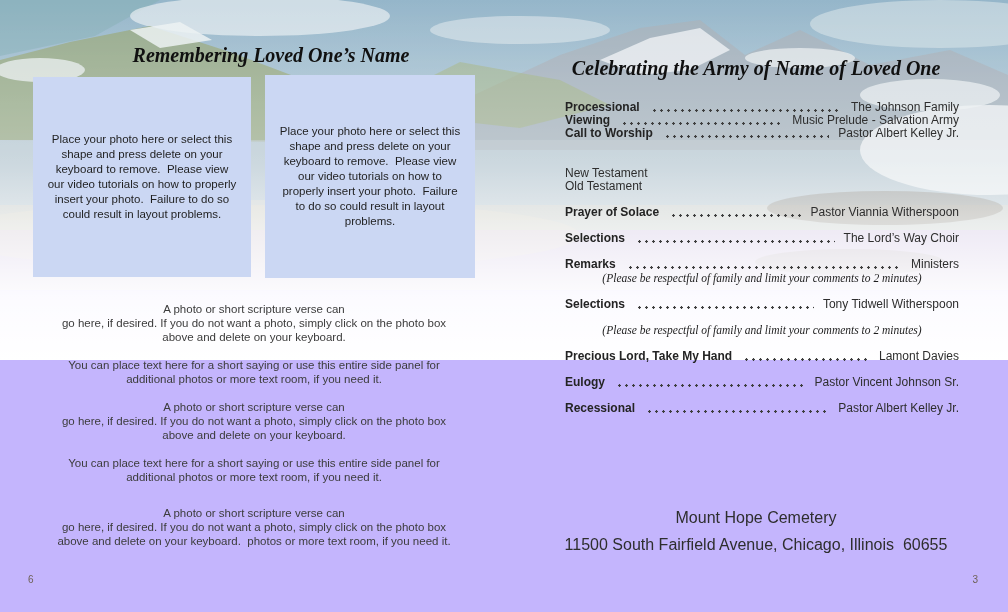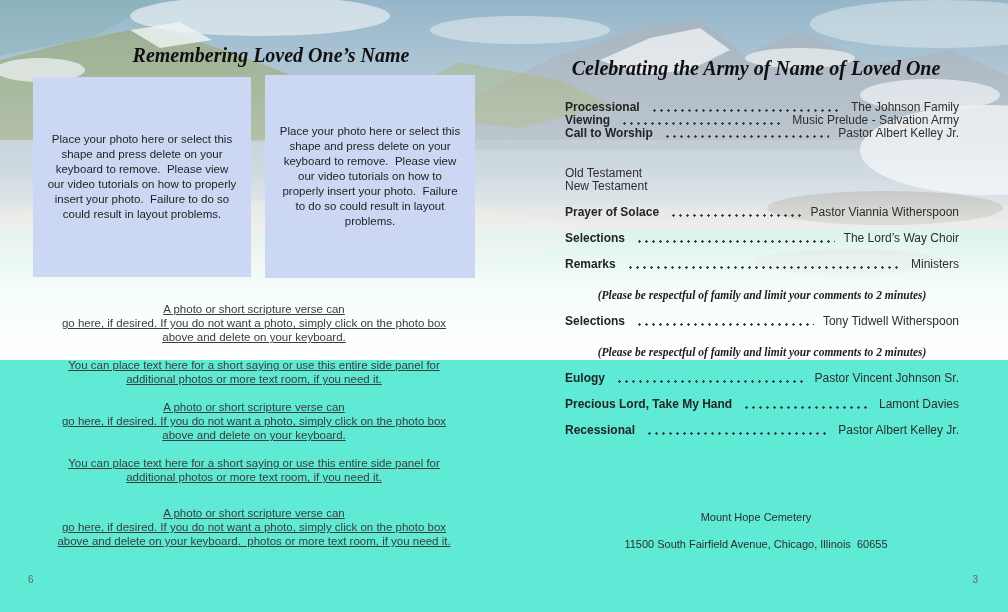--- a/index.html
+++ b/index.html
@@ -1,18 +1,18 @@
 <!DOCTYPE html>
 <html><head>
 <meta charset="utf-8">
 <style>
   html,body { margin:0; padding:0; background:#ffffff; }
   .spread {
     position:relative; width:1008px; height:612px; overflow:hidden;
-    background:#5eead4; font-family:"Liberation Sans", sans-serif;
+    background:#c4b5fd; font-family:"Liberation Sans", sans-serif;
   }
   .bg-photo { position:absolute; left:0; top:0; width:1008px; height:360px; }
 
   .page { position:absolute; top:0; height:612px; width:504px; }
   #page-left  { left:0; }
   #page-right { left:504px; }
 
   .page-title {
     position:absolute; font-family:"Liberation Serif", serif;
     font-style:italic; font-weight:700; font-size:20px; line-height:22px;
@@ -25,21 +25,21 @@
     position:absolute; background:#cbd7f3; box-sizing:border-box;
     display:flex; align-items:center; justify-content:center;
     padding:0 13px; text-align:center;
     font-size:11.5px; line-height:15px; color:#1f1f1f;
   }
   #photo-box-1 { left:33px;  top:77px; width:218px; height:200px; }
   #photo-box-2 { left:265px; top:75px; width:210px; height:203px; }
 
   .side-text {
     position:absolute; left:37px; top:302px; width:434px;
-    text-align:center; font-size:11.5px; line-height:14px; color:#3c3c3c;text-decoration:underline;
+    text-align:center; font-size:11.5px; line-height:14px; color:#3c3c3c;
   }
   .text-block { white-space:pre-line; margin-bottom:14px; }
   .text-block:nth-child(4) { margin-bottom:22px; }
 
   .page-num { position:absolute; bottom:27px; font-size:10px; color:#6e6156; }
   #page-num-left  { left:28px; }
   #page-num-right { right:30px; }
 
   .program { position:absolute; left:61px; top:101px; width:394px; font-size:12px; color:#2e2e2e; }
   .program-row { display:flex; align-items:center; line-height:13px; }
@@ -48,26 +48,26 @@
   .leader {
     flex:1 1 auto; margin:0 9px 0 13px; align-self:stretch;
     background-image:radial-gradient(circle at 1.5px calc(100% - 3.5px), #3d3d3d 1.05px, rgba(0,0,0,0) 1.45px);
     background-size:7px 100%; background-repeat:repeat-x;
   }
   .entry { margin-top:13px; }
   .scriptures { margin-top:27px; }
   .scriptures .sc-heading { text-align:center; font-weight:700; line-height:14px; color:#242424; }
   .scriptures .sc-line { line-height:13px; }
   .row-note {
-    font-family:"Liberation Serif", serif; font-style:italic; font-weight:700;
-    font-size:11.5px; line-height:13px; text-align:center; color:#1c1c1c; margin-top:18px;
+    font-family:"Liberation Serif", serif; font-style:italic; font-weight:400;
+    font-size:11.5px; line-height:13px; text-align:center; color:#1c1c1c; margin-top:1px;
   }
   .footer {
     position:absolute; left:0; top:497px; width:504px; text-align:center;
-    font-size:11px; line-height:13.5px; color:#2e2e2e; white-space:pre-line;
+    font-size:16px; line-height:13.5px; color:#2e2e2e; white-space:pre-line;
   }
 </style>
 </head>
 <body>
 
 <div class="spread">
 
   <svg class="bg-photo" width="1008" height="360" viewBox="0 0 1008 360" preserveAspectRatio="none" aria-hidden="true">
     <defs>
       <linearGradient id="sky" x1="0" y1="0" x2="0" y2="1">
@@ -148,22 +148,22 @@
             <span class="leader"></span>
             <span class="val">Music Prelude - Salvation Army</span>
           </div>
           <div class="program-row">
             <span class="lbl">Call to Worship</span>
             <span class="leader"></span>
             <span class="val">Pastor Albert Kelley Jr.</span>
           </div>
         </div>
         <div class="scriptures">
+          <div class="sc-line">New Testament</div>
           <div class="sc-line">Old Testament</div>
-          <div class="sc-line">New Testament</div>
         </div>
         <div class="entry">
           <div class="program-row">
             <span class="lbl">Prayer of Solace</span>
             <span class="leader"></span>
             <span class="val">Pastor Viannia Witherspoon</span>
           </div>
         </div>
         <div class="entry">
           <div class="program-row">
@@ -185,30 +185,30 @@
             <span class="lbl">Selections</span>
             <span class="leader"></span>
             <span class="val">Tony Tidwell Witherspoon</span>
           </div>
         </div>
         <div class="entry">
           <div class="row-note">(Please be respectful of family and limit your comments to 2 minutes)</div>
         </div>
         <div class="entry">
           <div class="program-row">
+            <span class="lbl">Precious Lord, Take My Hand</span>
+            <span class="leader"></span>
+            <span class="val">Lamont Davies</span>
+          </div>
+        </div>
+        <div class="entry">
+          <div class="program-row">
             <span class="lbl">Eulogy</span>
             <span class="leader"></span>
             <span class="val">Pastor Vincent Johnson Sr.</span>
-          </div>
-        </div>
-        <div class="entry">
-          <div class="program-row">
-            <span class="lbl">Precious Lord, Take My Hand</span>
-            <span class="leader"></span>
-            <span class="val">Lamont Davies</span>
           </div>
         </div>
         <div class="entry">
           <div class="program-row">
             <span class="lbl">Recessional</span>
             <span class="leader"></span>
             <span class="val">Pastor Albert Kelley Jr.</span>
           </div>
         </div>
       </div>

